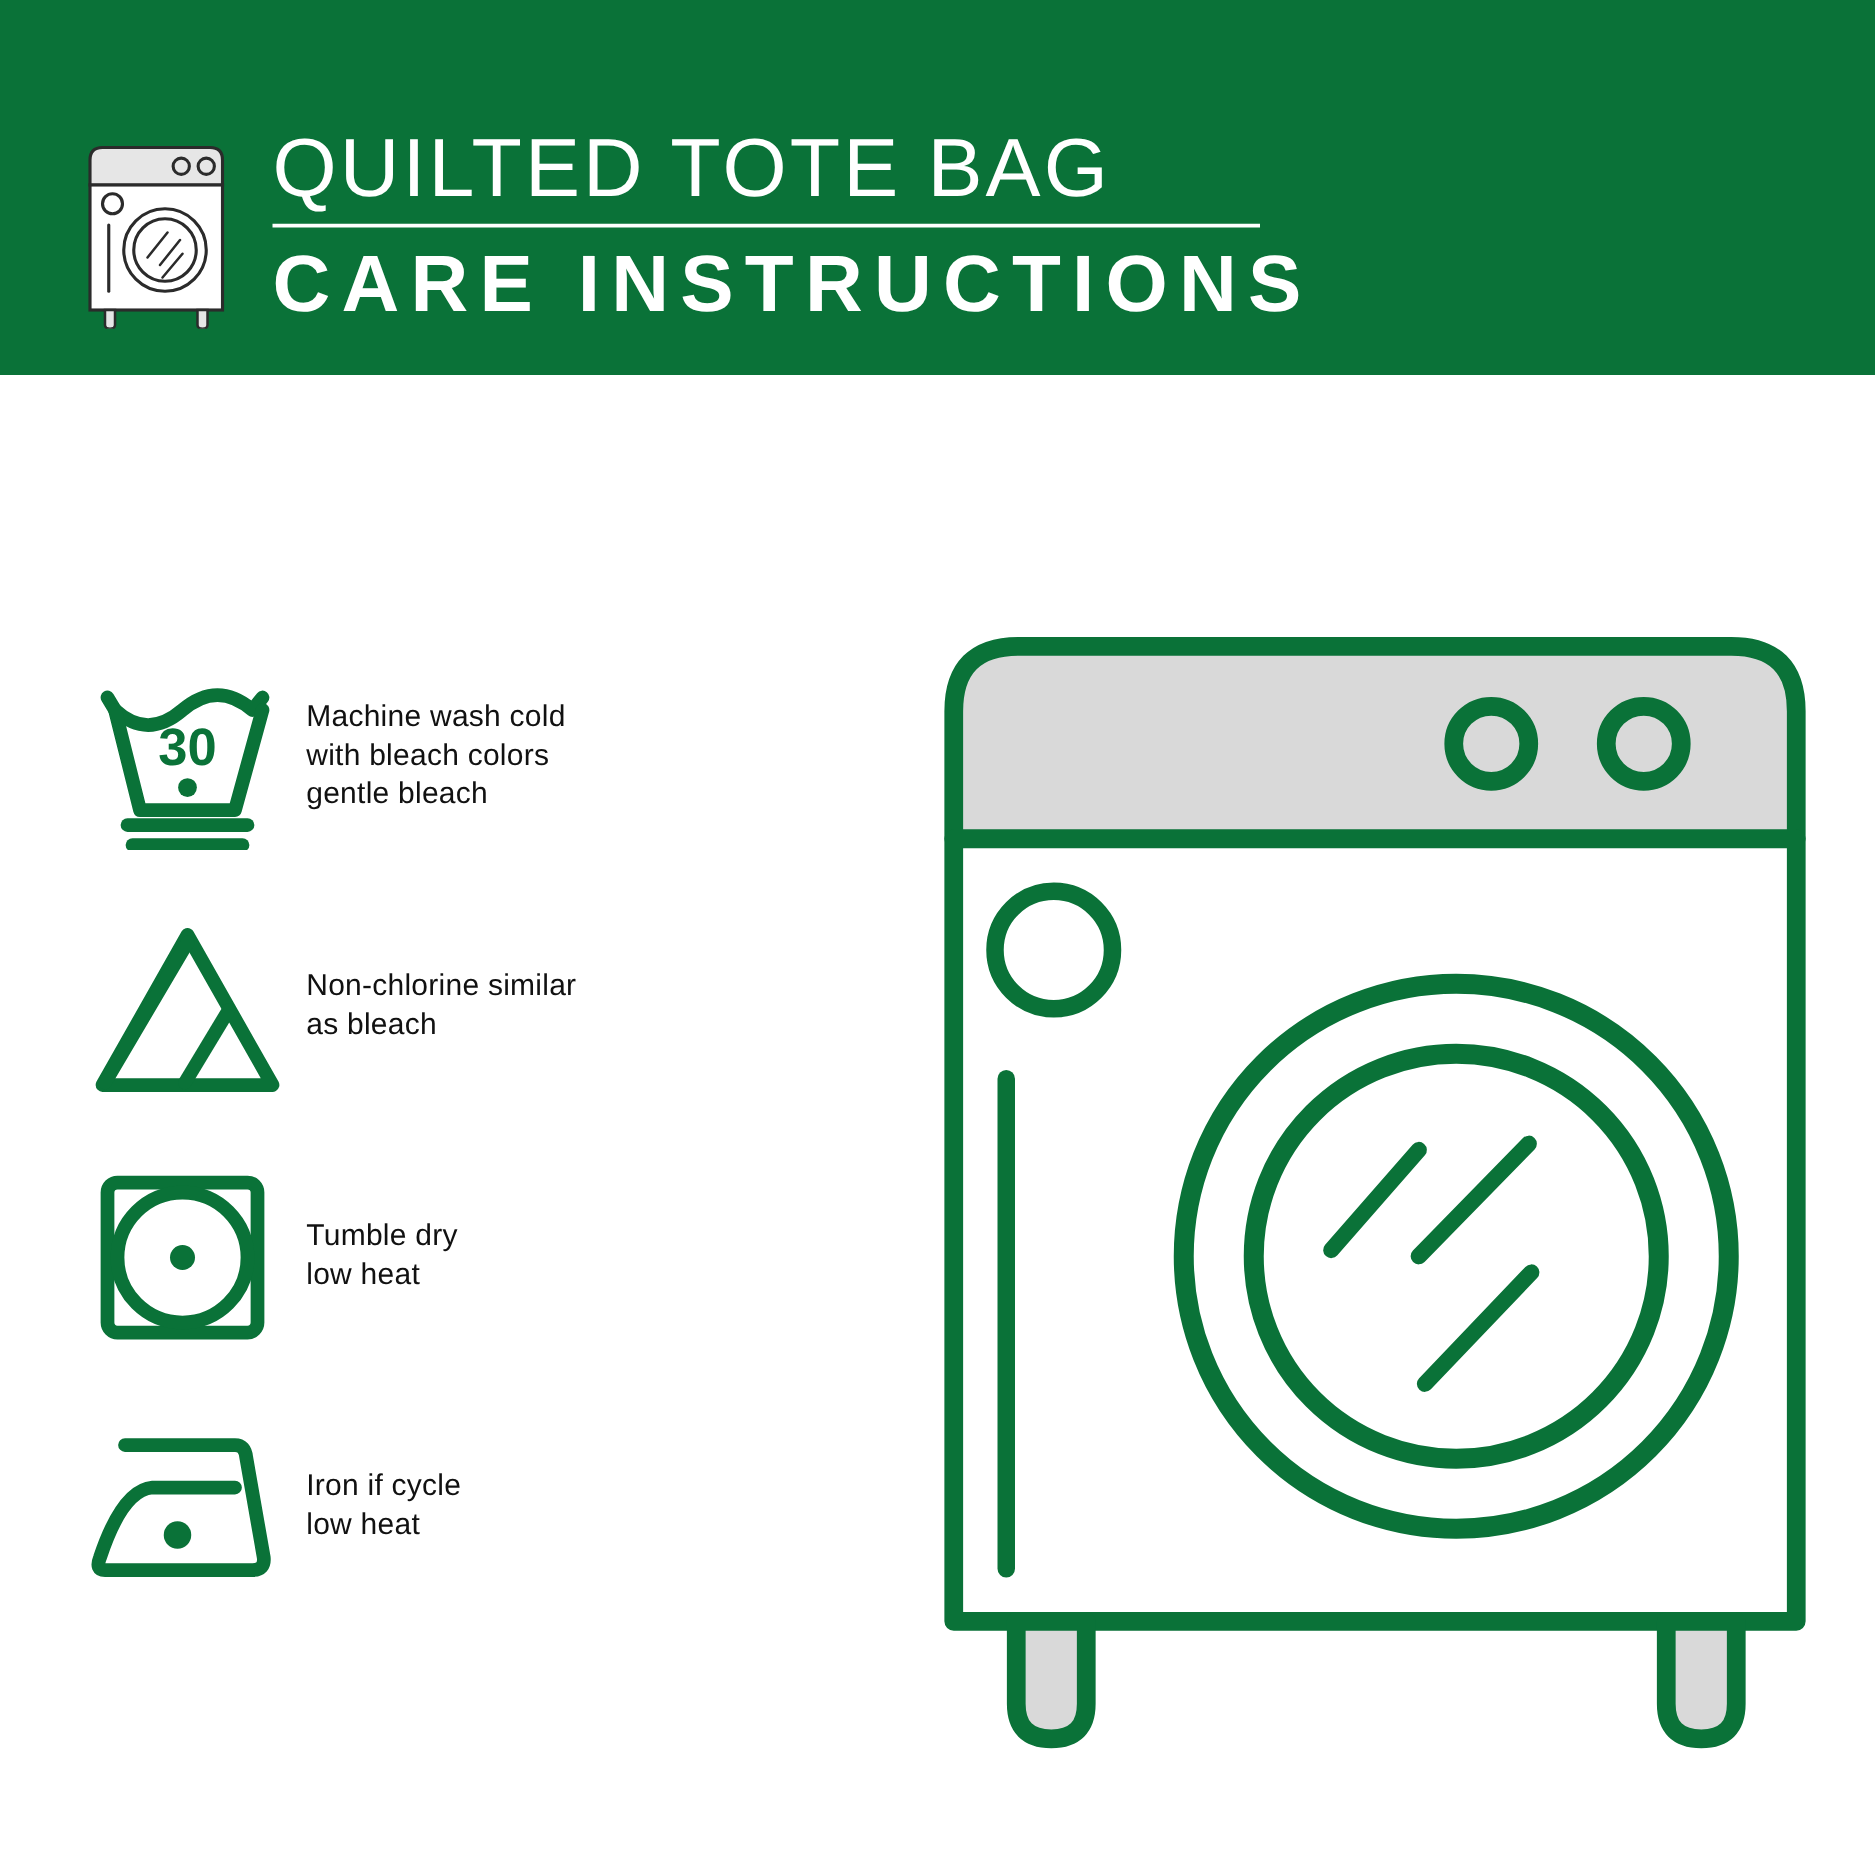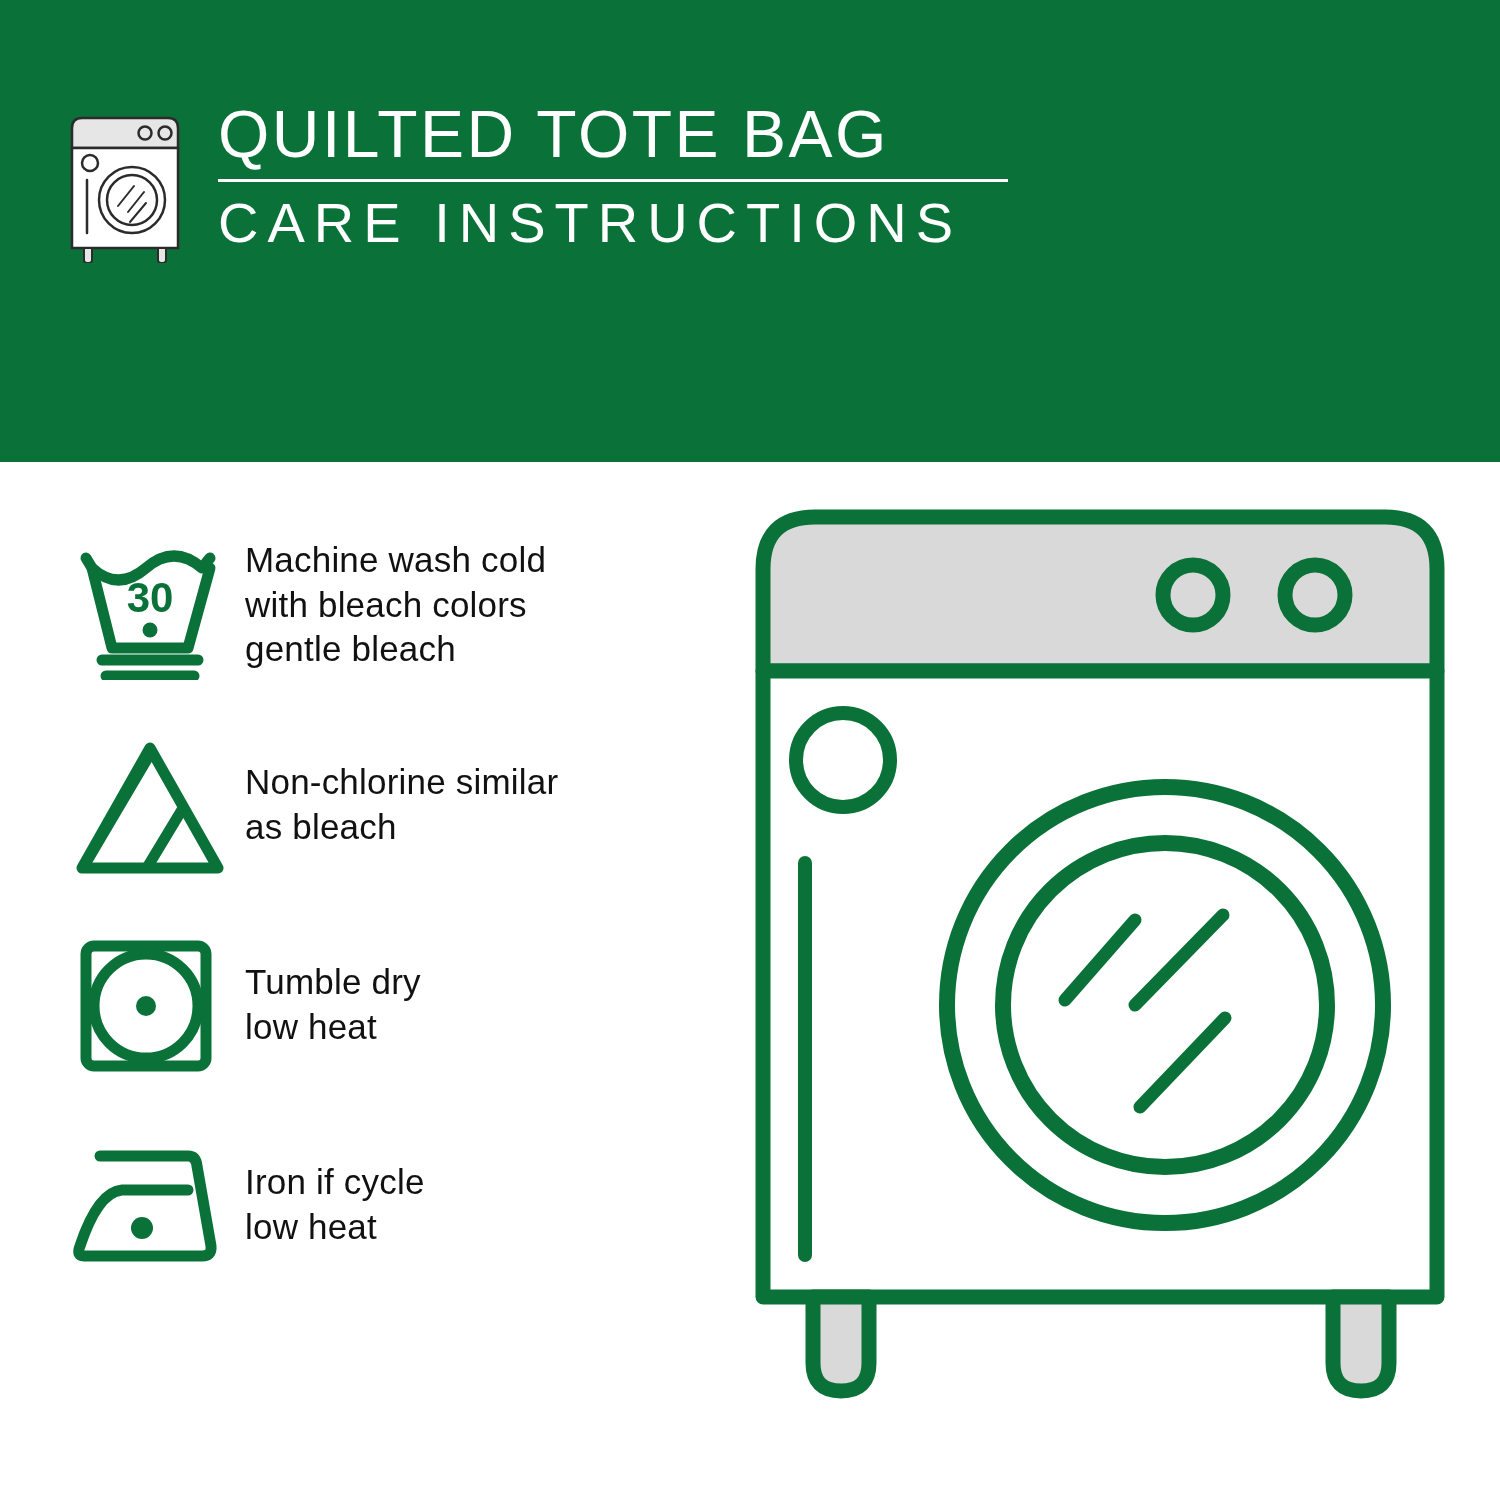--- a/index.html
+++ b/index.html
@@ -17,21 +17,21 @@
     background: #ffffff;
     overflow: hidden;
   }
 
   
   #header {
     position: absolute;
     left: 0;
     top: 0;
     width: 1500px;
-    height: 462px;
+    height: 300px;
     background: #0a7238;
   }
   #header-logo {
     position: absolute;
     left: 60px;
     top: 108px;
     width: 130px;
     height: 155px;
   }
   #header-text {
@@ -51,22 +51,22 @@
   }
   #title-divider {
     margin-top: 10px;
     margin-bottom: 10px;
     width: 790px;
     height: 3px;
     background: #ffffff;
   }
   #title-sub {
     font-family: "Liberation Sans", sans-serif;
-    font-size: 56px;
-    font-weight: 400;
+    font-size: 64px;
+    font-weight: 700;
     letter-spacing: 9px;
     color: #ffffff;
     line-height: 1.1;
     white-space: nowrap;
   }
 
   
   #instructions {
     position: absolute;
     left: 70px;
@@ -79,21 +79,21 @@
     height: 200px;
   }
   .care-icon {
     width: 175px;
     flex: 0 0 175px;
     display: flex;
     justify-content: flex-start;
   }
   .care-text {
     font-family: "Liberation Sans", sans-serif;
-    font-size: 35px;
+    font-size: 24px;
     font-weight: 500;
     color: #111111;
     line-height: 1.28;
     letter-spacing: 0.2px;
   }
   .care-text .ln { display: block; }
 
   
   #machine {
     position: absolute;

